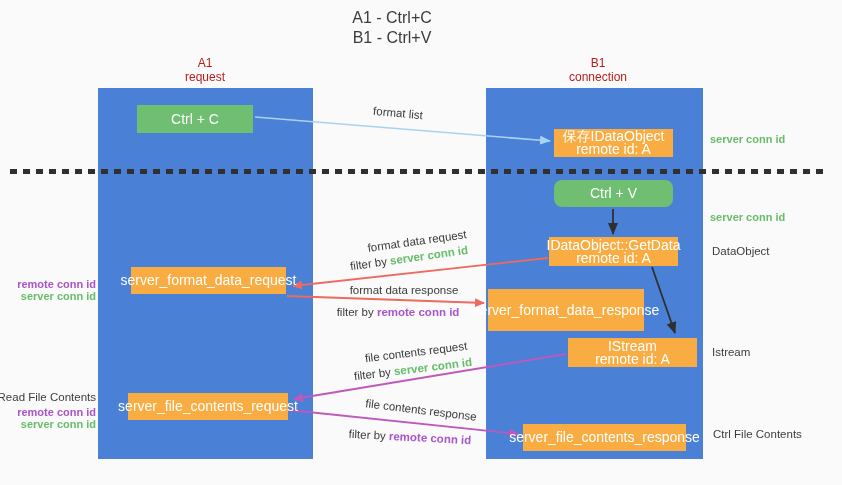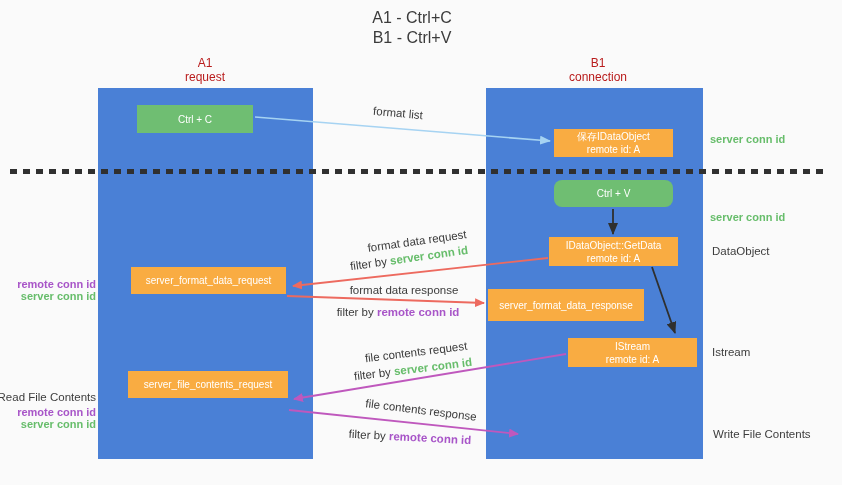--- a/index.html
+++ b/index.html
@@ -5,27 +5,27 @@
   :root{
     --background:#fafafa; --lane_blue:#4a80d6; --box_green:#6fbe72; --box_orange:#f9ac42;
     --arrow_blue:#a6d3f2; --arrow_red:#ed6a5f; --arrow_magenta:#bf58bd; --arrow_black:#2f2f2f;
     --text_dark:#3d3d3d; --text_green:#67bd6b; --text_purple:#a855c8; --box_text:#ffffff;
   }
   *{margin:0;padding:0;box-sizing:border-box;}
   html,body{background:var(--background);}
   body{font-family:"Liberation Sans","DejaVu Sans",sans-serif;color:var(--text_dark);}
   .stage{position:relative;width:842px;height:485px;background:var(--background);overflow:hidden;}
   .abs{position:absolute;}
-  .title{left:412px;top:8px;transform:translateX(-50%);text-align:center;font-size:16px;line-height:20px;color:#3b3b3b;white-space:nowrap;}
+  .title{left:392px;top:8px;transform:translateX(-50%);text-align:center;font-size:16px;line-height:20px;color:#3b3b3b;white-space:nowrap;}
   .lane-header{transform:translateX(-50%);text-align:center;font-size:12px;line-height:14px;color:#b91c1c;white-space:nowrap;}
   .lane{background:var(--lane_blue);}
   .dotline{left:10px;top:169px;width:814px;height:5px;
     background-image:repeating-linear-gradient(90deg,#303030 0 7px,transparent 7px 13px);}
   .node{display:flex;flex-direction:column;align-items:center;justify-content:center;
-    color:var(--box_text);font-size:10px;line-height:13px;text-align:right;white-space:nowrap;}
+    color:var(--box_text);font-size:14px;line-height:13px;text-align:right;white-space:nowrap;}
   .green{background:var(--box_green);}
   .orange{background:var(--box_orange);}
   svg.overlay{position:absolute;left:0;top:0;width:842px;height:485px;pointer-events:none;}
   .ln-blue{stroke:var(--arrow_blue);stroke-width:1.6;}
   .ln-red{stroke:var(--arrow_red);stroke-width:1.8;}
   .ln-mag{stroke:var(--arrow_magenta);stroke-width:1.8;}
   .ln-blk{stroke:var(--arrow_black);stroke-width:1.8;}
   .mk-blue{fill:var(--arrow_blue);} .mk-red{fill:var(--arrow_red);}
   .mk-mag{fill:var(--arrow_magenta);} .mk-blk{fill:var(--arrow_black);}
   .alabel{transform:translate(-50%,-50%);font-size:11.5px;white-space:nowrap;color:#3b3b3b;}
@@ -92,29 +92,32 @@
   <div class="abs node green" style="left:554px;top:180px;width:119px;height:27px;border-radius:8px;">
     <span>Ctrl + V</span>
   </div>
   <div class="abs node orange" style="left:549px;top:237px;width:129px;height:29px;">
     <span>IDataObject::GetData</span>
     <span>remote id: A</span>
   </div>
   <div class="abs node orange" style="left:131px;top:267px;width:155px;height:27px;">
     <span>server_format_data_request</span>
   </div>
-  <div class="abs node orange" style="left:488px;top:289px;width:156px;height:32px;">
+  <div class="abs node orange" style="left:488px;top:289px;width:156px;height:42px;">
     <span>server_format_data_response</span>
   </div>
   <div class="abs node orange" style="left:568px;top:338px;width:129px;height:29px;">
     <span>IStream</span>
     <span>remote id: A</span>
   </div>
-  <div class="abs node orange" style="left:128px;top:371px;width:160px;height:27px;">
+  <div class="abs node orange" style="left:128px;top:393px;width:160px;height:27px;">
     <span>server_file_contents_request</span>
+  </div>
+  <div class="abs node orange" style="left:523px;top:424px;width:163px;height:27px;">
+    <span>server_file_contents_response</span>
   </div>
 
   <div class="abs alabel" style="left:398px;top:113px;transform:translate(-50%,-50%) rotate(5deg);">format list</div>
 
   <div class="abs alabel" style="left:417px;top:241px;transform:translate(-50%,-50%) rotate(-8deg);">format data request</div>
   <div class="abs alabel" style="left:409px;top:258px;transform:translate(-50%,-50%) rotate(-8deg);">
     <span>filter by</span> <span class="g">server conn id</span>
   </div>
 
   <div class="abs alabel" style="left:404px;top:290px;">format data response</div>
@@ -139,15 +142,15 @@
   <div class="abs side side-right-align" style="right:746px;top:391px;font-size:11.5px;">Read File Contents</div>
   <div class="abs side side-right-align" style="right:746px;top:406px;">
     <div class="p">remote conn id</div>
     <div class="g">server conn id</div>
   </div>
 
   <div class="abs side g" style="left:710px;top:133px;">server conn id</div>
   <div class="abs side g" style="left:710px;top:211px;">server conn id</div>
   <div class="abs side" style="left:712px;top:245px;font-size:11.5px;">DataObject</div>
   <div class="abs side" style="left:712px;top:346px;font-size:11.5px;">Istream</div>
-  <div class="abs side" style="left:713px;top:428px;font-size:11.5px;">Write File Contents</div>
+  <div class="abs side" style="left:713px;top:428px;font-size:11.5px;">Ctrl File Contents</div>
 
 </div>
 
 </body></html>

